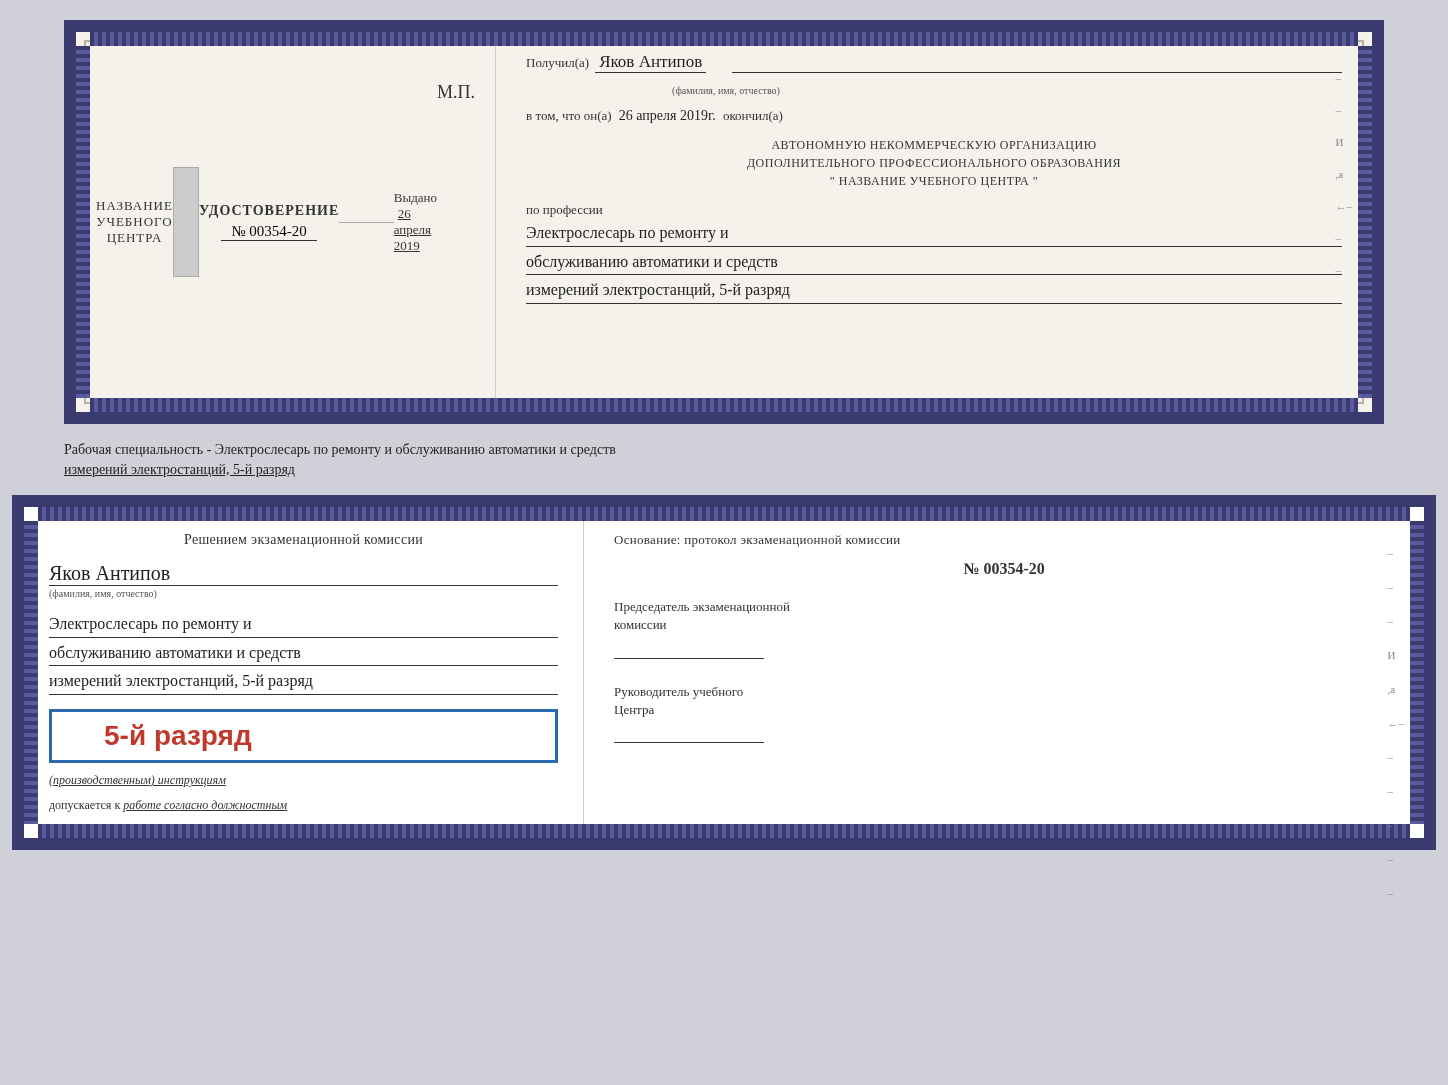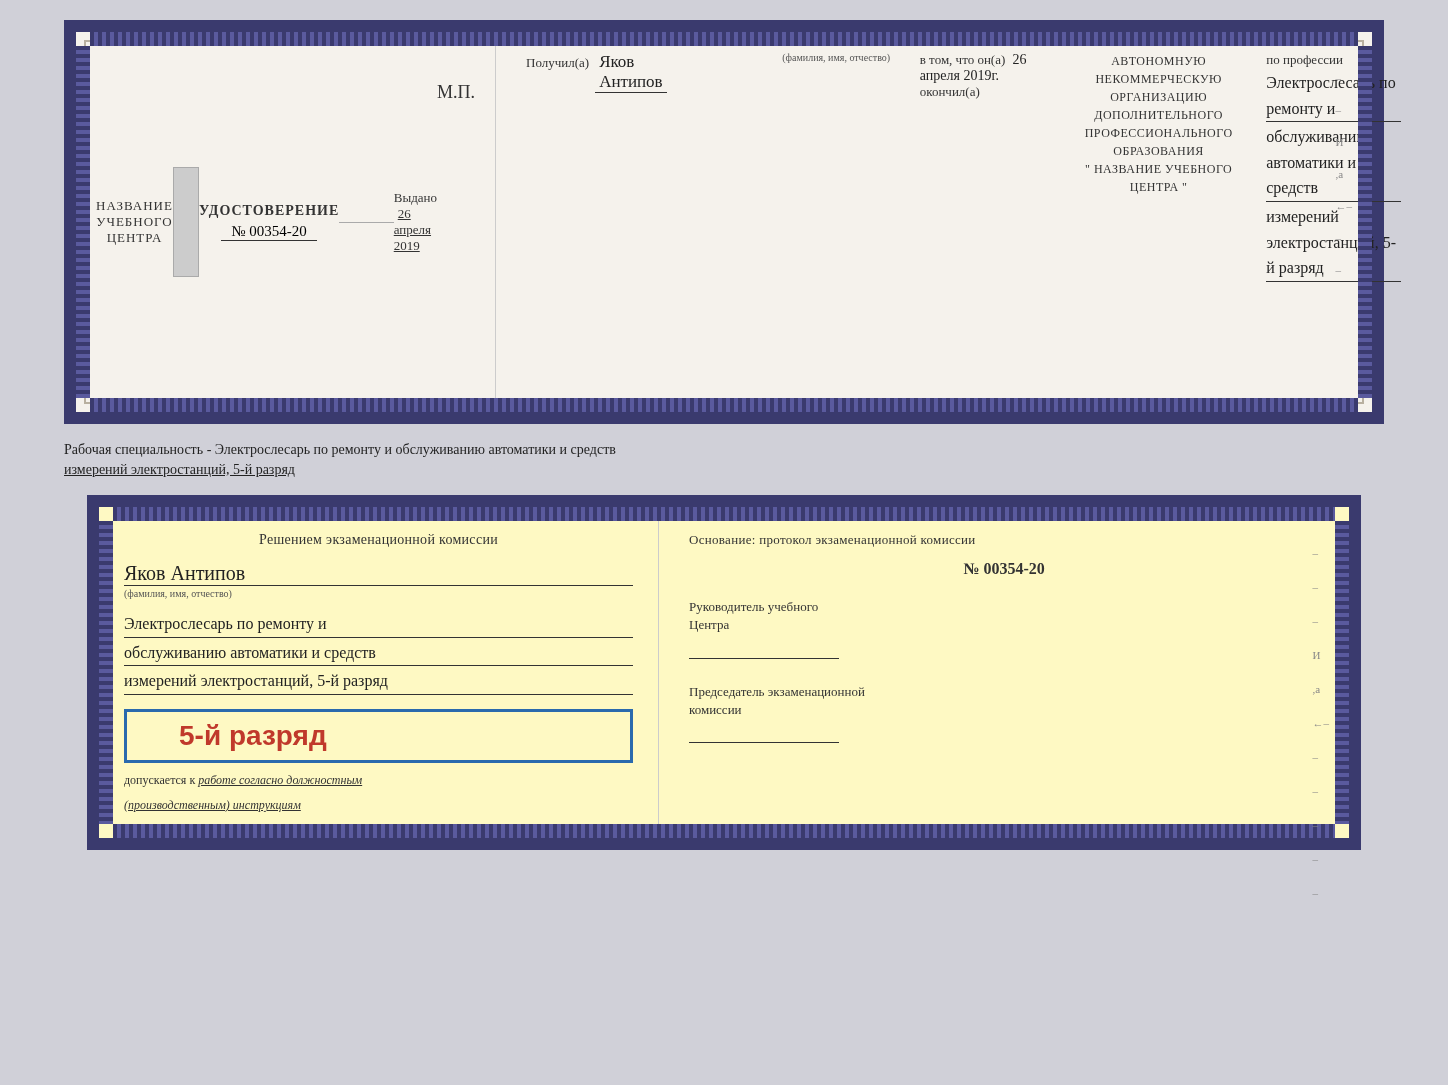--- a/index.html
+++ b/index.html
@@ -66,21 +66,21 @@
       align-items: center;
       justify-content: space-around;
       padding: 30px 20px;
       border-right: 1px solid #ccc;
     }
 
     .doc-right {
       flex: 1;
       padding: 20px 30px;
       display: flex;
-      flex-direction: row;
+      flex-direction: column;
       gap: 12px;
     }
 
     .center-title {
       text-align: center;
       font-size: 13px;
       letter-spacing: 1px;
       color: #333;
     }
 
@@ -176,22 +176,22 @@
     
     .middle-text {
       width: 1320px;
       font-size: 14px;
       color: #222;
       line-height: 1.4;
     }
 
     
     .doc-bottom {
-      width: 1274px;
-      background: #fef9c3;
+      width: 1424px;
+      background: #ffffff;
       border: 12px solid #3a3a6e;
       display: flex;
       position: relative;
     }
 
     .doc-bottom-left {
       width: 560px;
       padding: 25px 25px;
       border-right: 1px solid #ccc;
       display: flex;
@@ -384,52 +384,52 @@
       <span class="handwritten-profession">Электрослесарь по ремонту и</span>
       <span class="handwritten-profession">обслуживанию автоматики и средств</span>
       <span class="handwritten-profession">измерений электростанций, 5-й разряд</span>
     </div>
 
     <div class="rank-box">
       <span class="rank-text">5-й разряд</span>
     </div>
 
     <div class="dopusk-line">
+      <em>(производственным) инструкциям</em>
+    </div>
+    <div class="dopusk-line">
       <span>допускается к</span>
       <em>работе согласно должностным</em>
     </div>
-    <div class="dopusk-line">
-      <em>(производственным) инструкциям</em>
-    </div>
   </div>
 
   <div class="doc-bottom-right">
     <div class="osnov-label">Основание: протокол экзаменационной комиссии</div>
 
     <div class="protocol-num">№ 00354-20</div>
 
+
+    <div class="sign-block">
+      <div class="sign-label">
+        <span>Председатель экзаменационной</span>
+        <br>
+        <span>комиссии</span>
+      </div>
+      <span class="sign-line"></span>
+    </div>
 
     <div class="sign-block">
       <div class="sign-label">
         <span>Руководитель учебного</span>
         <br>
         <span>Центра</span>
       </div>
       <span class="sign-line"></span>
     </div>
 
-    <div class="sign-block">
-      <div class="sign-label">
-        <span>Председатель экзаменационной</span>
-        <br>
-        <span>комиссии</span>
-      </div>
-      <span class="sign-line"></span>
-    </div>
-
     <div style="position:absolute;right:20px;top:40px;display:flex;flex-direction:column;gap:22px;font-size:11px;color:#888;">
       <span>–</span>
       <span>–</span>
       <span>–</span>
       <span>И</span>
       <span>,а</span>
       <span>←–</span>
       <span>–</span>
       <span>–</span>
       <span>–</span>

